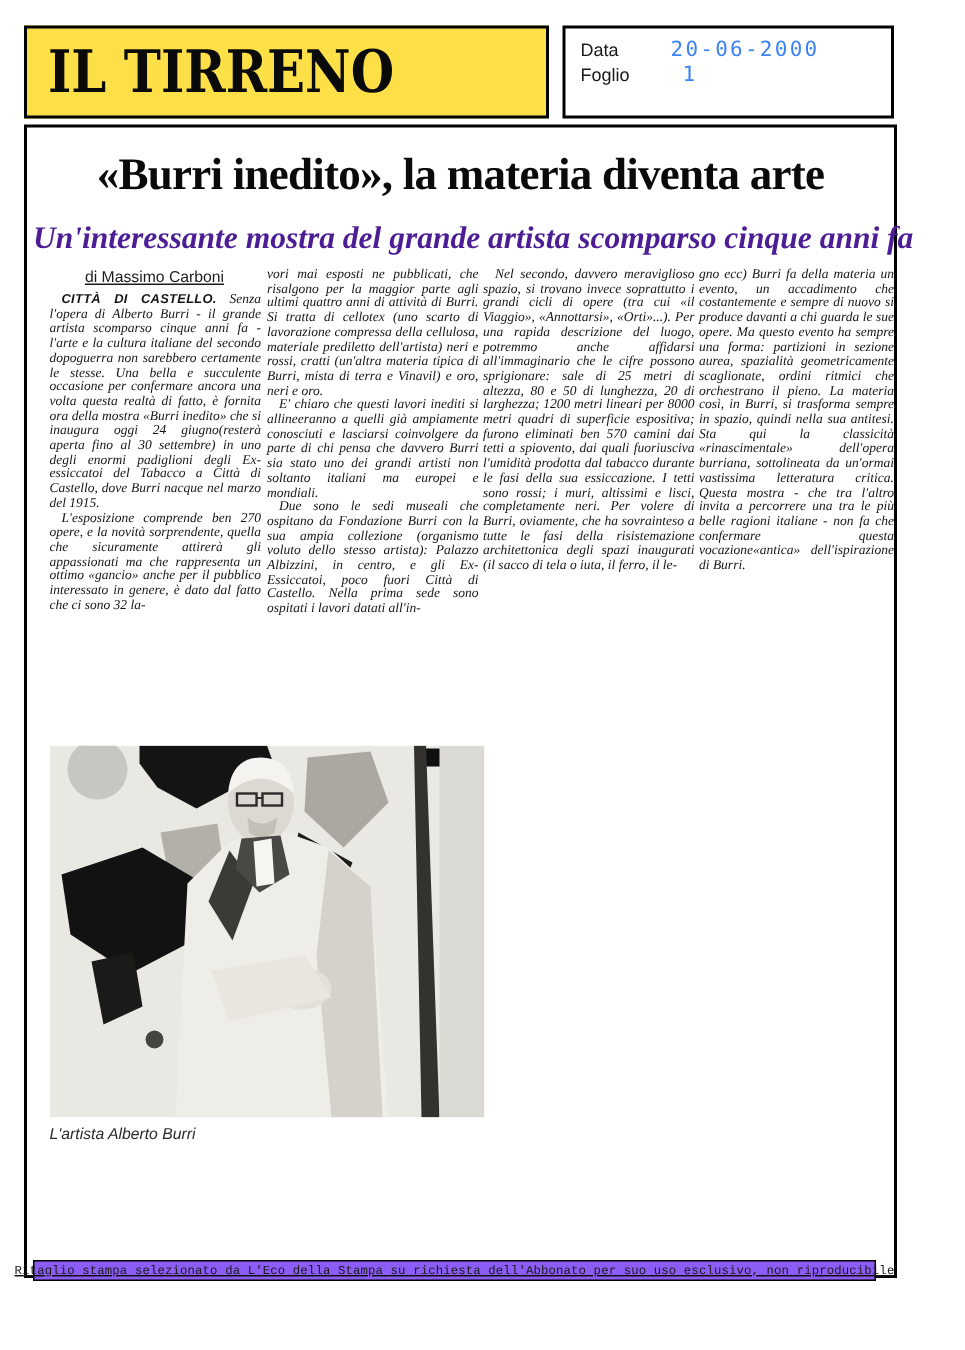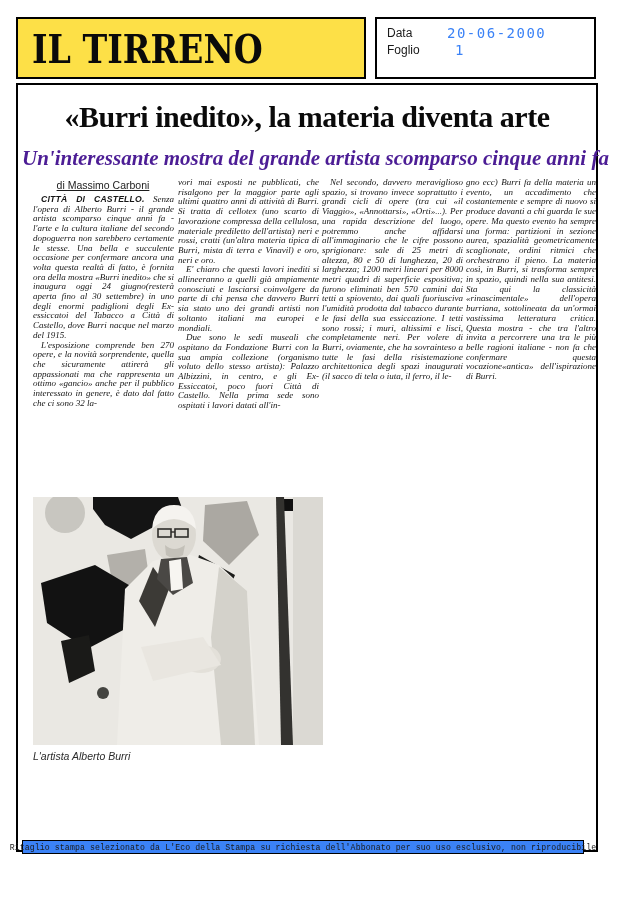--- a/index.html
+++ b/index.html
@@ -79,22 +79,22 @@
   .photo{left:33px;top:497px;width:290px;height:248px;overflow:hidden;}
   .caption{
     left:33px;top:750px;width:290px;
     font-family:"Liberation Sans",sans-serif;font-style:italic;
     font-size:10.5px;color:#2b2b2b;
   }
 
   
   .footer-box{
     left:22px;top:840px;width:562px;height:14px;
-    border:1px solid #000;background:#3b82f6;box-sizing:border-box;
-    display:flex;align-items:center;justify-content:center;
+    border:1px solid #000;background:#8b5cf6;box-sizing:border-box;
+    display:flex;align-items:center;justify-content:center;text-decoration:underline;
   }
   .footer-text{
     font-family:"Liberation Mono",monospace;font-size:8.2px;color:#1a1a1a;
     white-space:nowrap;letter-spacing:0.1px;
   }
 </style>
 </head>
 <body>
 
 <div class="abs logo-box">

